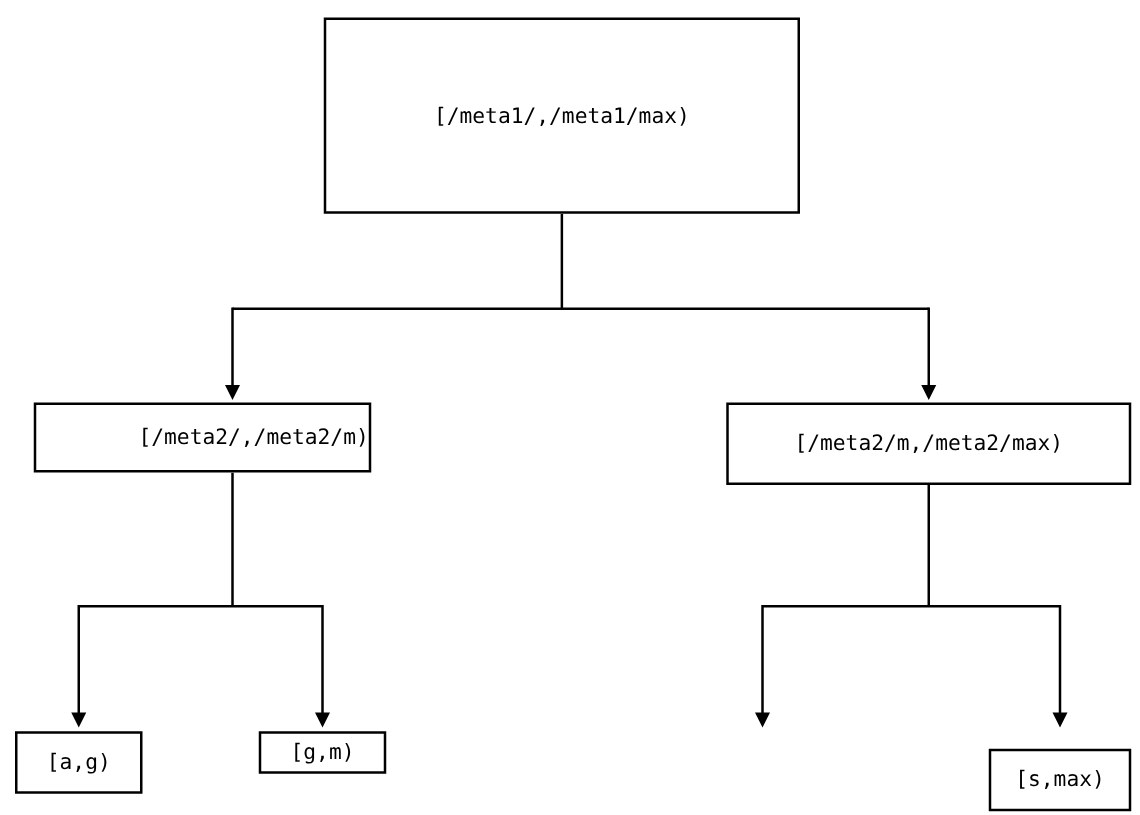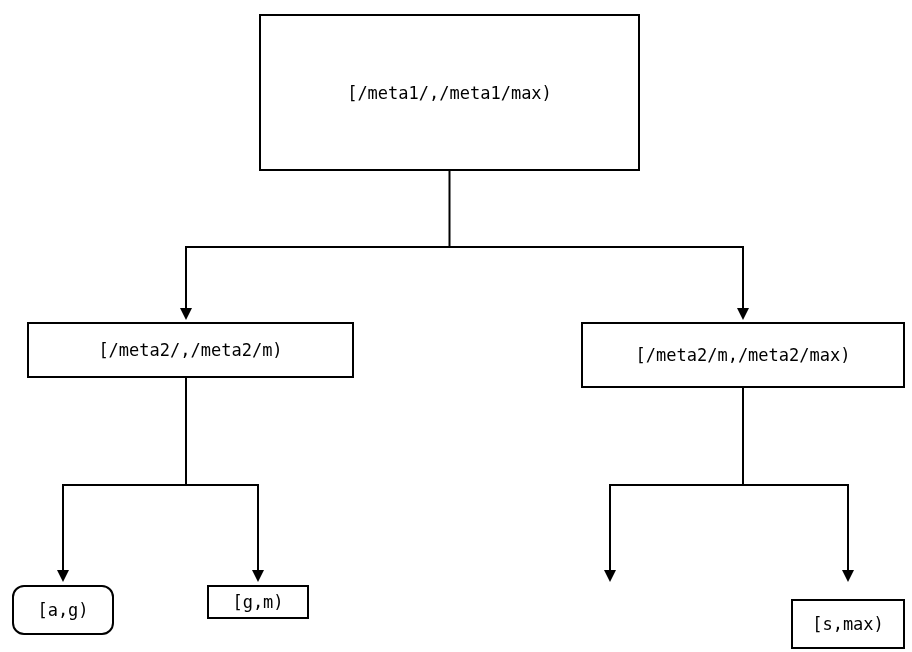--- a/index.html
+++ b/index.html
@@ -29,23 +29,23 @@
     border: 2px solid #000000;
     background: #ffffff;
     display: flex;
     align-items: center;
     justify-content: center;
     font-size: 17px;
     letter-spacing: 0px;
     white-space: nowrap;
   }
   .node-root   { left: 259px; top: 14px;  width: 381px; height: 157px; }
-  .node-l2a    { left: 27px;  top: 322px; width: 327px; height: 56px; }
+  .node-l2a    { left: 27px;  top: 322px; width: 270px; height: 56px; justify-content: flex-end; }
   .node-l2b    { left: 581px; top: 322px; width: 324px; height: 66px; }
-  .node-leaf1  { left: 12px;  top: 585px; width: 102px; height: 50px; border-radius: 12px; }
+  .node-leaf1  { left: 12px;  top: 585px; width: 102px; height: 50px; }
   .node-leaf2  { left: 207px; top: 585px; width: 102px; height: 34px; }
   .node-leaf3  { left: 561px; top: 585px; width: 98px;  height: 50px; }
   .node-leaf4  { left: 791px; top: 585px; width: 114px; height: 50px; margin-top: 14px; }
 </style>
 </head>
 <body>
 
 <div class="canvas">
 
   <svg class="connectors" viewBox="0 0 912 652" xmlns="http://www.w3.org/2000/svg">

